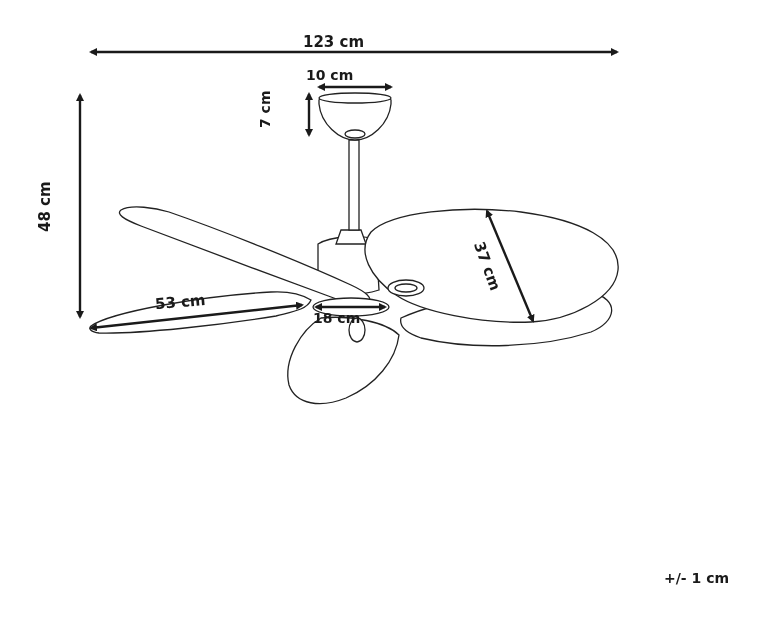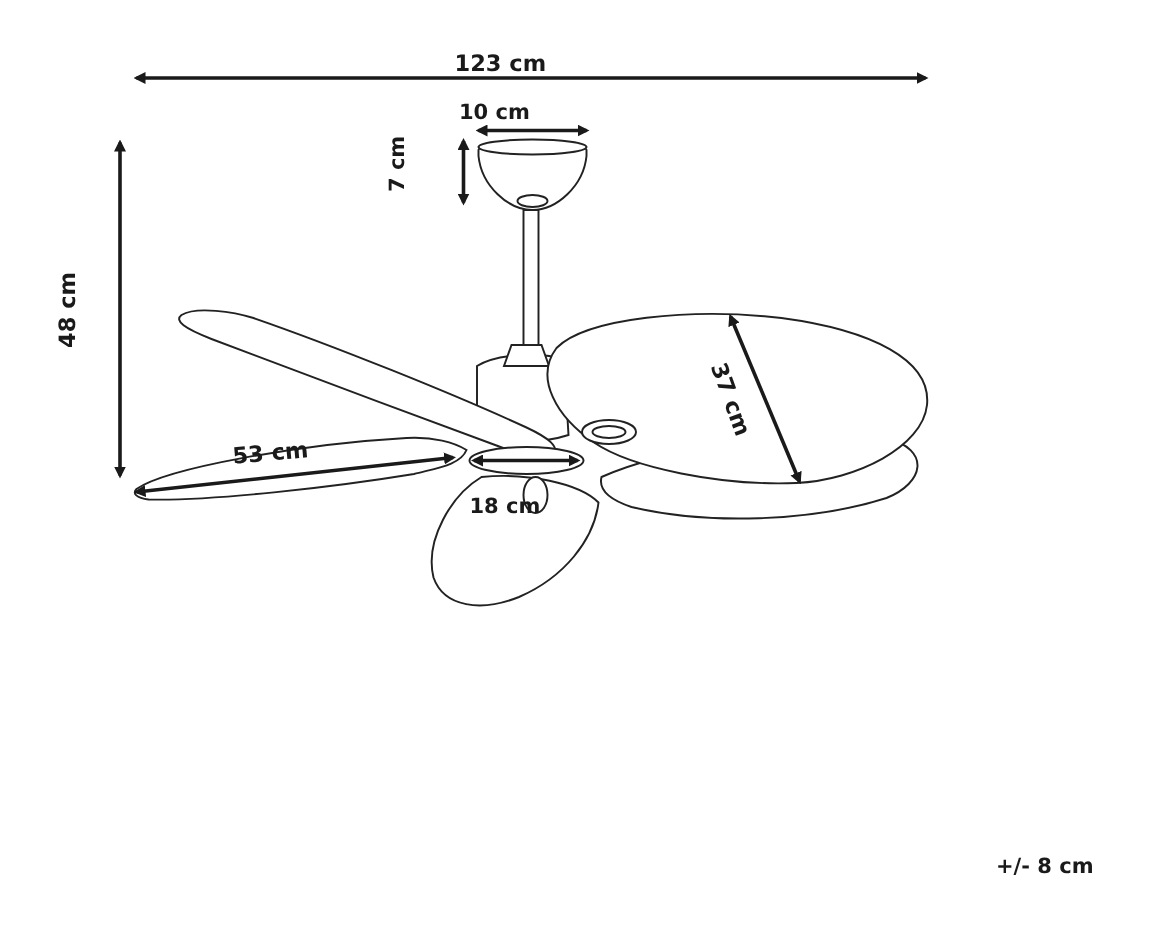--- a/index.html
+++ b/index.html
@@ -5,21 +5,21 @@
     html, body { margin: 0; padding: 0; background: #ffffff; }
     body { width: 772px; height: 619px; position: relative; overflow: hidden;
            font-family: "DejaVu Sans", "Liberation Sans", sans-serif; }
     #stage { position: absolute; left: 0; top: 0; width: 772px; height: 619px; padding-left: 21px; }
     .lbl { position: absolute; font-weight: bold; color: #1a1a1a; white-space: nowrap; line-height: 1; }
     .l-total-width { left: 303px; top: 35px; font-size: 15px; }
     .l-canopy-width { left: 306px; top: 68px; font-size: 14px; }
     .l-canopy-height { left: 258px; top: 128px; font-size: 14px; transform: rotate(-90deg); transform-origin: left top; }
     .l-total-height { left: 38px; top: 232px; font-size: 15px; transform: rotate(-90deg); transform-origin: left top; }
     .l-blade-length { left: 155px; top: 295px; font-size: 15px; transform: rotate(-5deg); }
-    .l-hub-diameter { left: 313px; top: 311px; font-size: 14px; margin-top: 20px; }
+    .l-hub-diameter { left: 313px; top: 311px; font-size: 14px; }
     .l-blade-width { left: 485px; top: 240px; font-size: 15px; transform: rotate(70deg); transform-origin: left top; }
     .l-tolerance { left: 664px; top: 571px; font-size: 14px; }
     svg .outline { fill: #ffffff; stroke: #222; stroke-width: 1.3; }
     svg .dim { stroke: #1a1a1a; stroke-width: 2.4; fill: none; }
     svg .arrowhead { fill: #1a1a1a; }
   </style>
 </head>
 <body>
 
 <div id="stage">
@@ -79,14 +79,14 @@
     <line class="dim" x1="466" y1="211" x2="512" y2="321" marker-start="url(#ah)" marker-end="url(#ah)"></line>
   </svg>
 
   <div class="lbl l-total-width">123 cm</div>
   <div class="lbl l-canopy-width">10 cm</div>
   <div class="lbl l-canopy-height">7 cm</div>
   <div class="lbl l-total-height">48 cm</div>
   <div class="lbl l-blade-length">53 cm</div>
   <div class="lbl l-hub-diameter">18 cm</div>
   <div class="lbl l-blade-width">37 cm</div>
-  <div class="lbl l-tolerance">+/- 8 cm</div>
+  <div class="lbl l-tolerance">+/- 1 cm</div>
 </div>
 
 </body></html>

